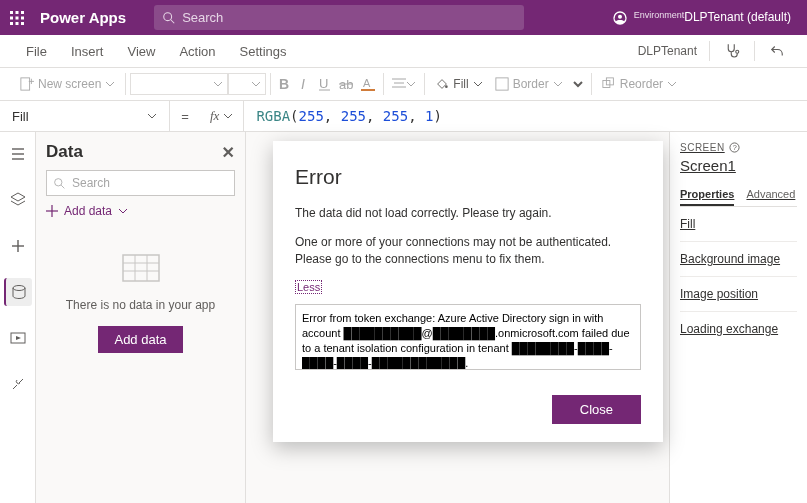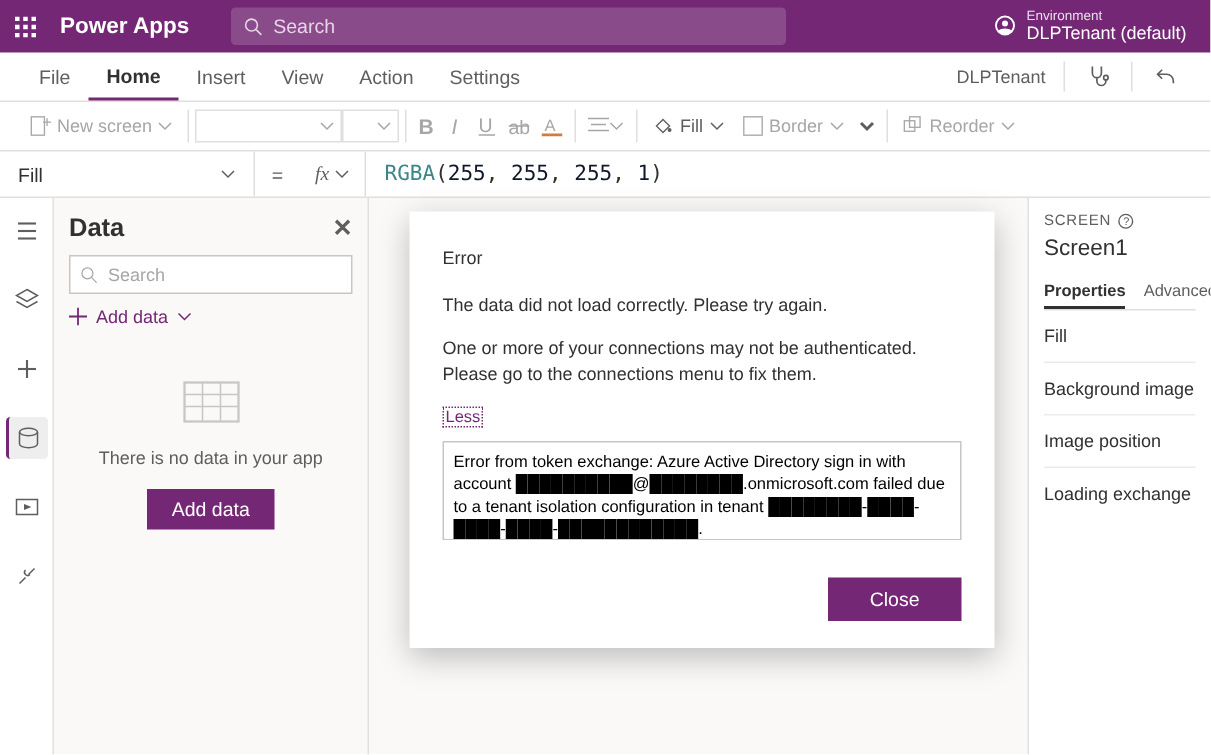--- a/index.html
+++ b/index.html
@@ -41,21 +41,21 @@
     }
     .search-box svg { fill: #e6d6e6; width: 14px; height: 14px; }
     .search-box .ph { margin-left: 6px; color: #e6d6e6; font-size: 13px; }
     .topbar-spacer { flex: 1; }
     .environment {
       display: flex; align-items: center; gap: 6px;
       padding: 0 10px;
       cursor: pointer;
     }
     .environment svg { fill: #fff; width: 16px; height: 16px; }
-    .env-text { display: flex; flex-direction: column; line-height: 1.1; }
+    .env-text { display: flex; flex-direction: row; line-height: 1.1; }
     .env-label { font-size: 9px; opacity: 0.85; }
     .env-name { font-size: 12px; }
 
     
     .menubar {
       height: 33px;
       border-bottom: 1px solid #e1dfdd;
       display: flex; align-items: center;
       padding: 0 14px;
       font-size: 13px;
@@ -118,21 +118,21 @@
       height:100%;
       cursor:pointer;
     }
     .fb-formula {
       flex:1; padding: 0 12px; font-family: Consolas, monospace; font-size: 14px;
       color:#323130;
       cursor:text;
     }
     .fx-func { color:#3b8686; }
     .fx-paren { color:#323130; }
-    .fx-num { color:#0f172a; }
+    .fx-num { color:#1d4ed8; }
 
     
     .main {
       display: flex; flex:1;
       height: calc(503px - 35px - 33px - 33px - 31px);
     }
 
     
     .left-rail {
       width: 36px; border-right:1px solid #e1dfdd;
@@ -166,44 +166,45 @@
     .dp-add-btn{
       background:#742774; color:#fff; border:none; padding:6px 16px;
       font-size:13px; margin-top:14px; cursor:pointer;
     }
 
     
     .canvas { flex:1; background:#faf9f8; }
 
     
     .right-panel {
-      width: 122px; border-left:1px solid #e1dfdd;
+      width: 138px; border-left:1px solid #e1dfdd;
       padding: 10px;
       font-size:12px;
+      text-decoration:underline;
     }
     .rp-screen-label{ font-size:10px; color:#605e5c; letter-spacing:0.5px; display:flex; align-items:center; gap:4px;}
     .rp-screen-name{ font-size:15px; font-weight:400; margin-top:4px; }
     .rp-tabs{ display:flex; border-bottom:1px solid #e1dfdd; margin-top:10px; font-size:11px;}
     .rp-tab{ padding:4px 0; margin-right:12px; cursor:pointer; color:#605e5c;}
     .rp-tab.active{ color:#323130; font-weight:600; border-bottom:2px solid #323130;}
     .rp-item{ padding:10px 0; border-bottom:1px solid #edebe9; color:#323130; cursor:pointer;}
 
     
     .modal-backdrop{
       position:absolute; top:0; left:0; right:0; bottom:0;
     }
     .modal{
       position:absolute;
       left: 273px; top: 141px;
       width: 390px;
       background:#fff;
       box-shadow: 0 6px 20px rgba(0,0,0,0.25);
       padding: 24px 22px 18px 22px;
     }
-    .modal h2{ font-size:12px; font-weight:400; margin-bottom:16px; color:#323130;}
+    .modal h2{ font-size:21px; font-weight:400; margin-bottom:16px; color:#323130;}
     .modal p{ font-size:12px; color:#323130; margin-bottom:12px; line-height:1.4;}
     .modal .less{ font-size:11px; color:#742774; cursor:pointer; border:1px dotted #742774; padding:0 1px;text-align:center;}
     .modal textarea{
       width:100%; height:66px; margin-top:10px; font-size:11px;
       border:1px solid #c8c6c4; padding:6px; resize:none;
       font-family:"Segoe UI",sans-serif; line-height:1.35;
       overflow-y:scroll;
     }
     .modal-footer{ display:flex; justify-content:flex-end; margin-top:22px;}
     .modal-close-btn{
@@ -245,21 +246,20 @@
       </svg>
     <div class="env-text">
       <span class="env-label">Environment</span>
       <span class="env-name">DLPTenant (default)</span>
     </div>
   </div>
 </div>
 
 <div class="menubar">
   <div class="menu-item">File</div>
-  <div class="menu-item active">Home</div>
   <div class="menu-item">Insert</div>
   <div class="menu-item">View</div>
   <div class="menu-item">Action</div>
   <div class="menu-item">Settings</div>
   <div class="menubar-spacer"></div>
   <span class="username">DLPTenant</span>
   <div class="menu-divider"></div>
   <div class="menu-icon-btn">
     <svg width="18" height="18" viewBox="0 0 24 24" fill="none" stroke="#605e5c" stroke-width="1.5">
         <path d="M7 3v6a4 4 0 008 0V3M11 13v3a4 4 0 008 0v-1"></path>

